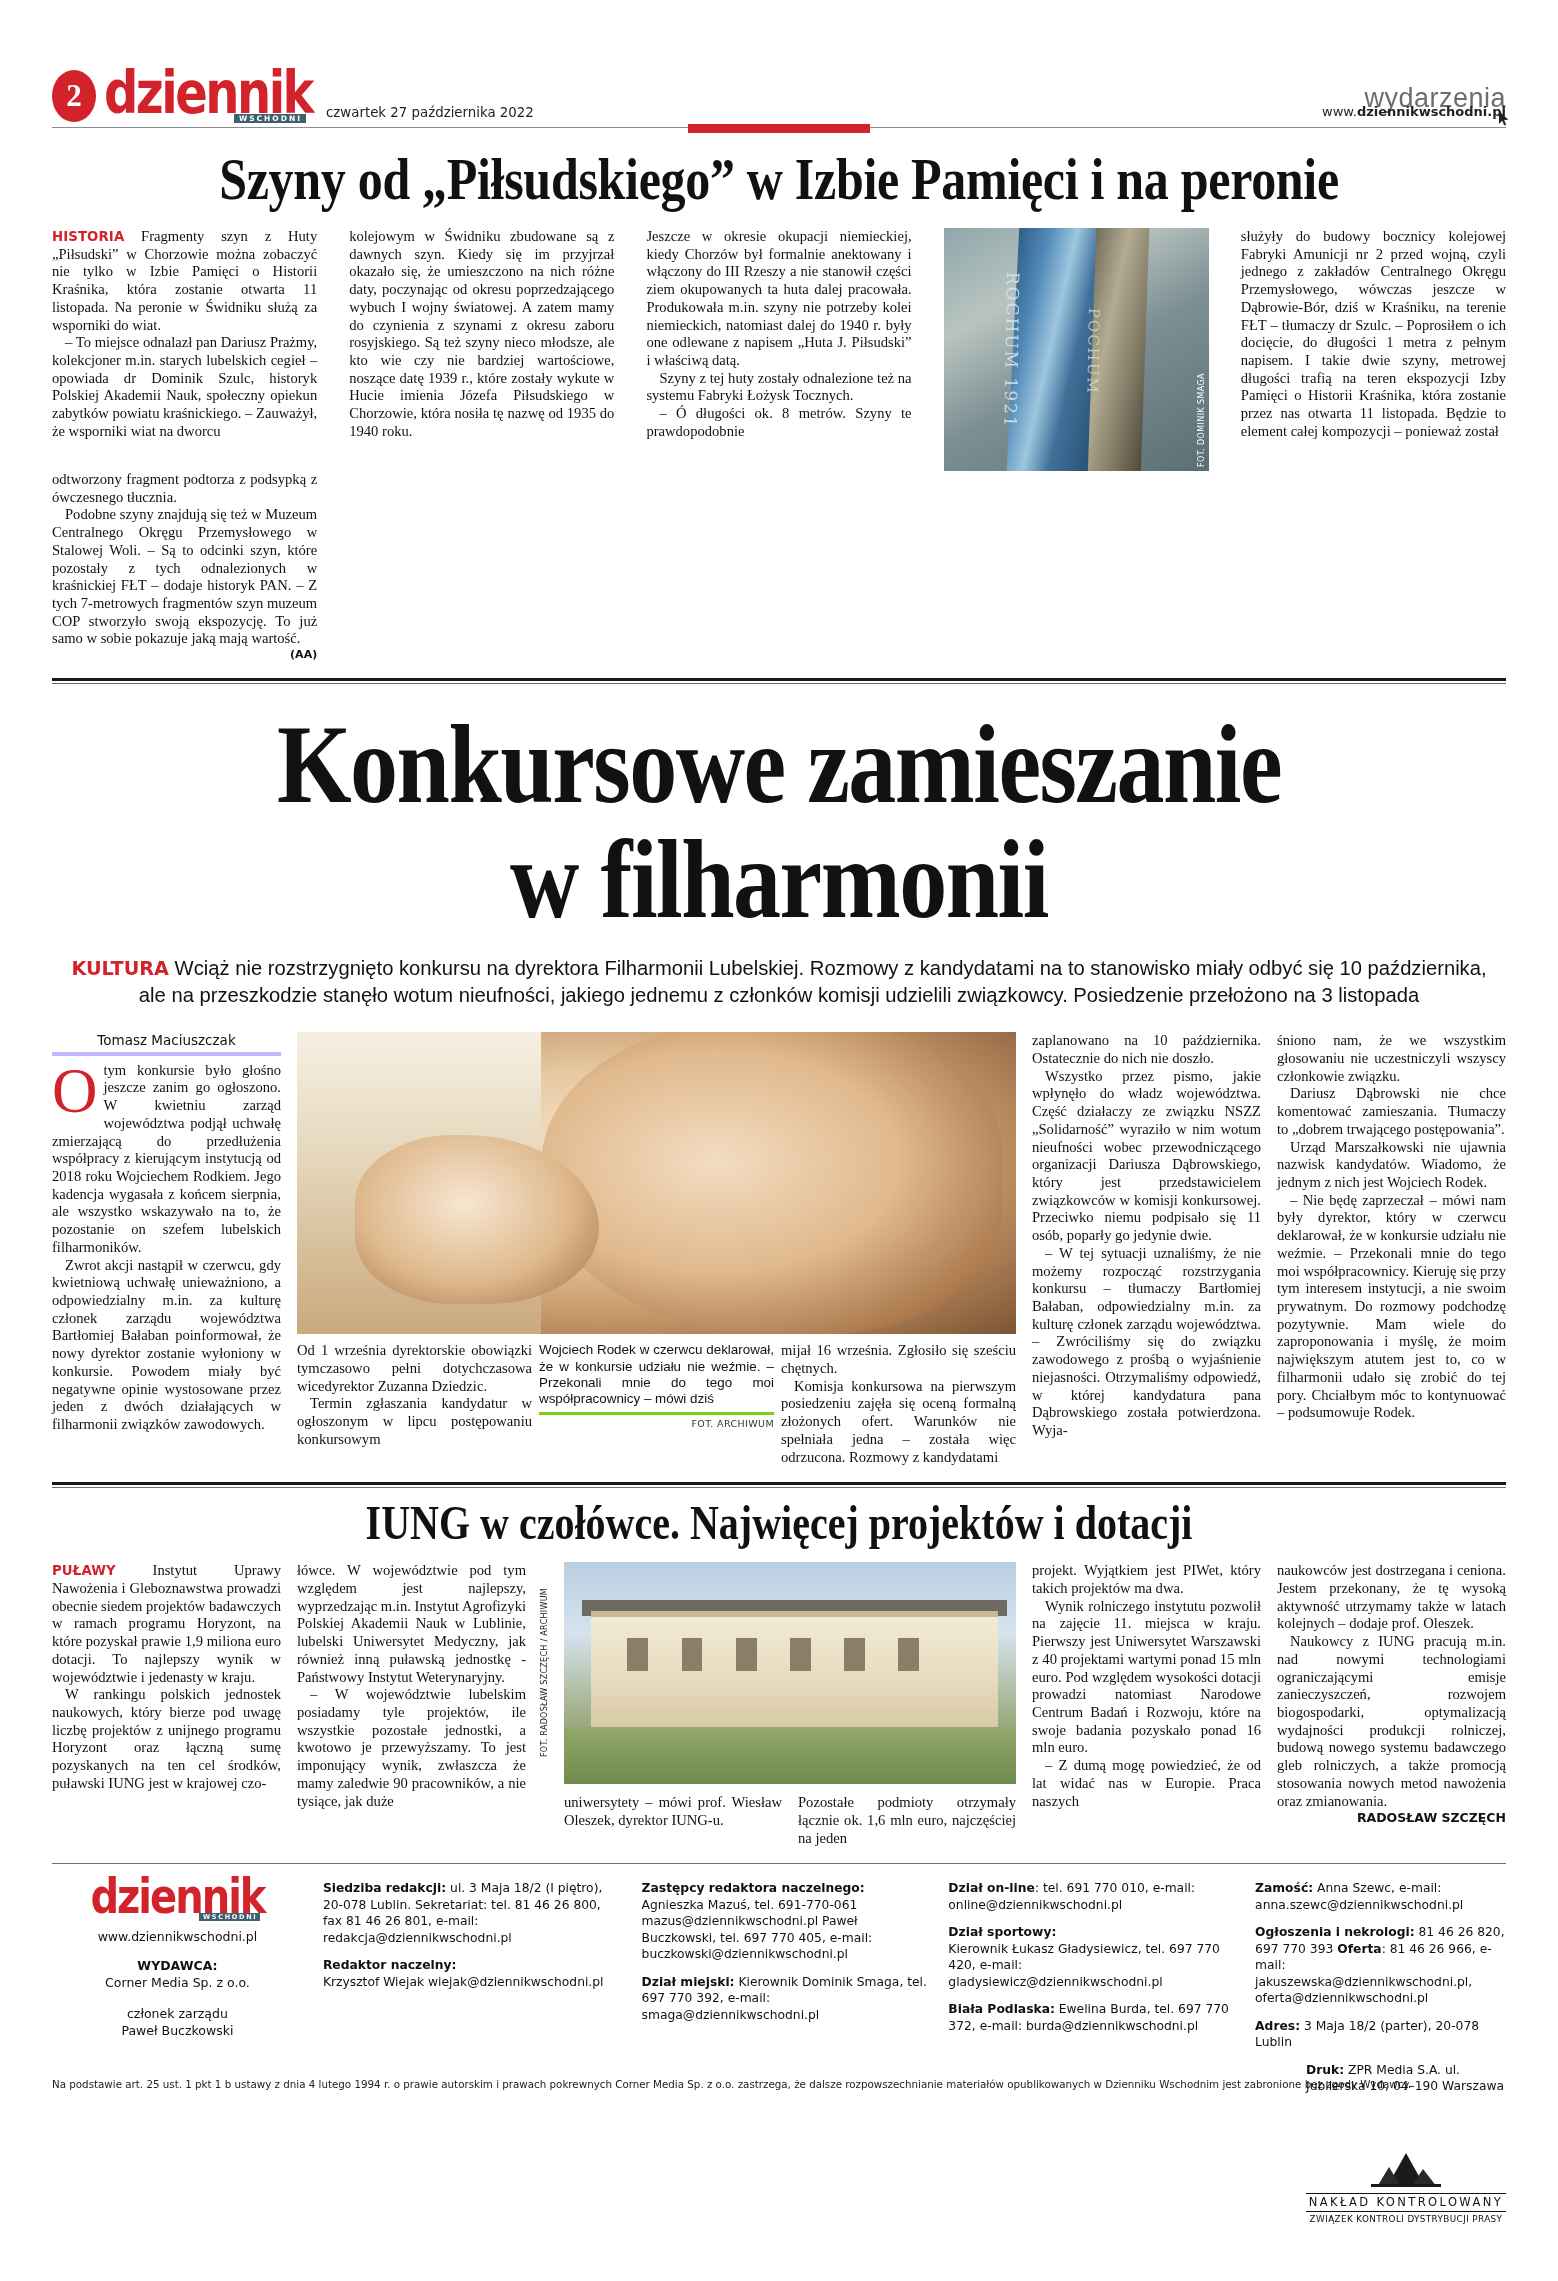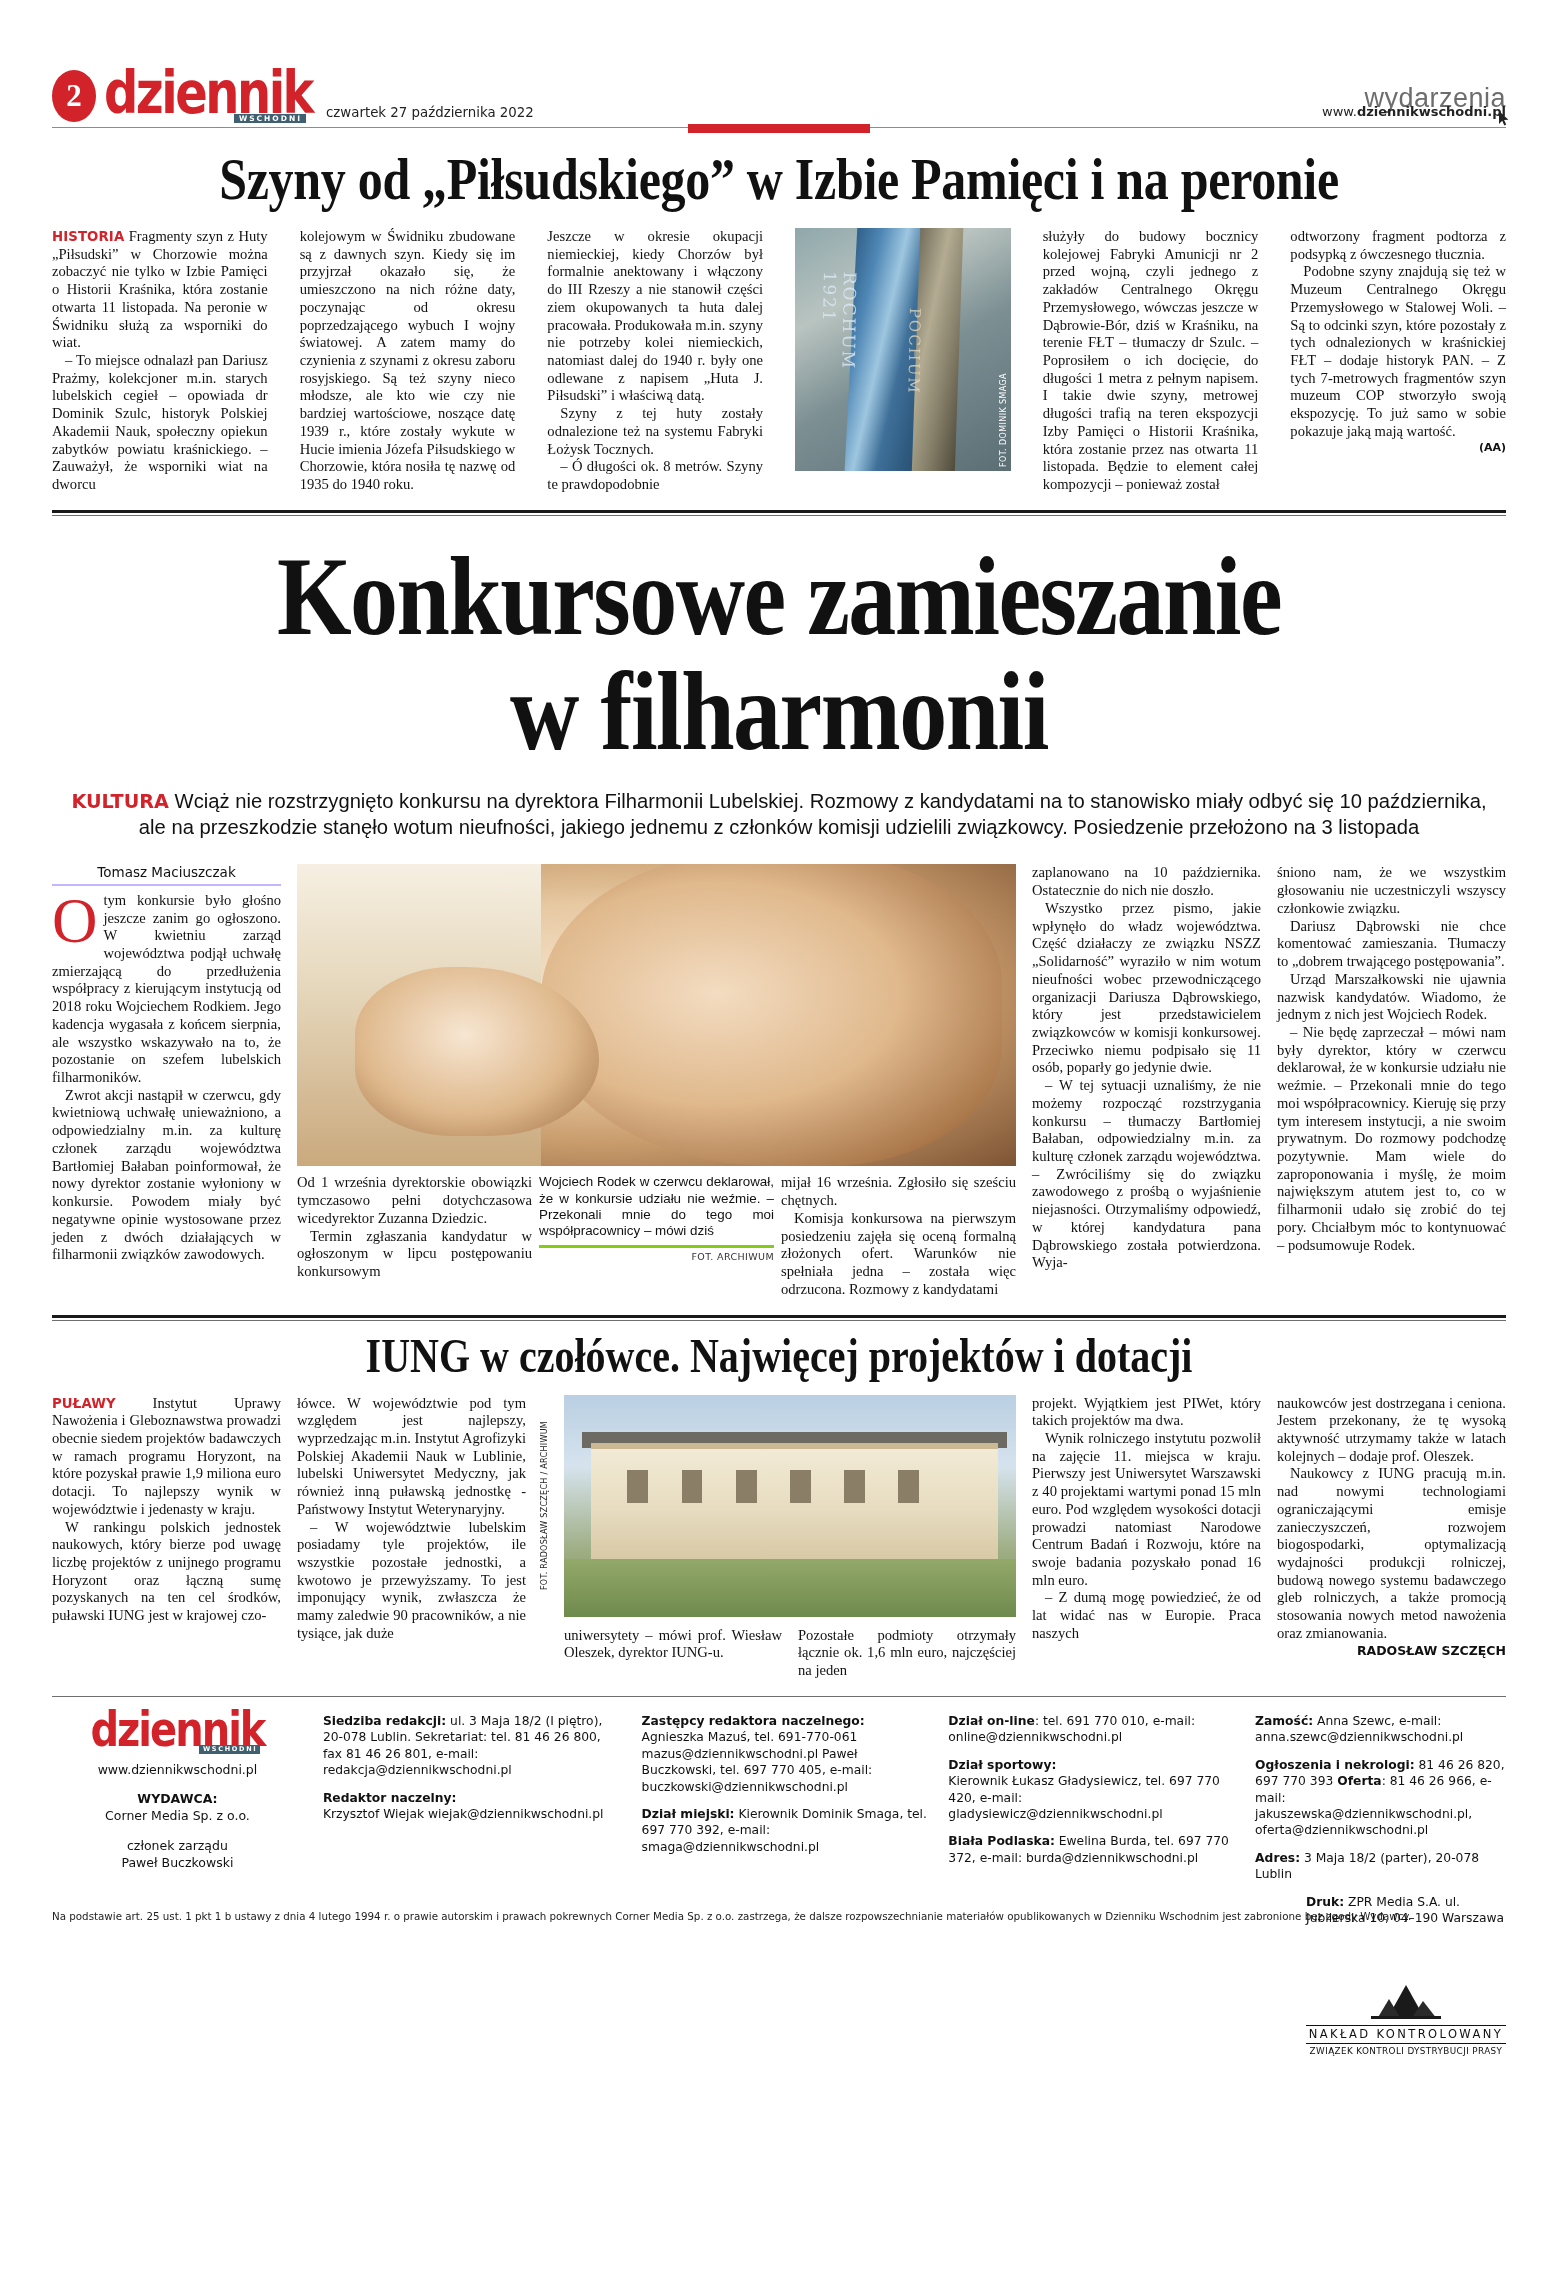--- a/index.html
+++ b/index.html
@@ -63,21 +63,21 @@
   .cursor-arrow { position:absolute; right:-4px; bottom:-7px; width:11px; height:15px; }
 
   
   .h1-story1 {
     font-family:"Liberation Serif", serif; font-weight:bold;
     font-size:50px; line-height:1.04; text-align:center;
     margin:15px 0 5px 0; letter-spacing:-0.3px;
     transform:scaleY(1.18); transform-origin:top center;
   }
   .story1-body {
-    display:grid; grid-template-columns:repeat(6, 1fr);
+    display:grid; grid-template-columns:repeat(5, 1fr);
     column-gap:32px; margin-top:28px;
   }
   .col { font-size:14.6px; line-height:1.215; text-align:justify; hyphens:auto; }
   .col p { margin:0; text-indent:13px; }
   .col p.first { text-indent:0; }
   .kicker { color:#d2232a; font-family:"DejaVu Sans", sans-serif; font-weight:bold; font-size:13.3px; letter-spacing:0.1px; }
   .photo-col { position:relative; }
   .photo1 {
     width:100%; height:243px; position:relative; overflow:hidden;
     background:linear-gradient(150deg,#8fa7ab 0%, #b9c4c0 28%, #7c8f93 55%, #5b6e74 100%);
@@ -126,21 +126,21 @@
   }
   .lead .kicker2 {
     color:#d2232a; font-family:"DejaVu Sans", sans-serif; font-weight:bold; font-size:19.5px;
   }
   .story2-body {
     display:grid; grid-template-columns:repeat(6,1fr);
     column-gap:16px; margin-top:24px;
   }
   .byline {
     text-align:center; font-family:"DejaVu Sans", sans-serif;
-    font-size:13.5px; color:#111; padding-bottom:3px; border-bottom:2px solid #c4b5fd;
+    font-size:13.5px; color:#111; padding-bottom:3px; border-bottom:4px solid #c4b5fd;
     margin-bottom:6px;
   }
   .dropcap::first-letter {
     float:left; color:#d2232a; font-family:"Liberation Serif", serif;
     font-size:63px; line-height:0.80; padding:4px 6px 0 0; font-weight:normal;
   }
   .photo2 {
     width:100%; height:302px; overflow:hidden; position:relative;
     background:radial-gradient(ellipse at 42% 42%, #f6e5cf 0%, #e7c9a2 35%, #c89b6b 62%, #7d5434 100%);
   }

